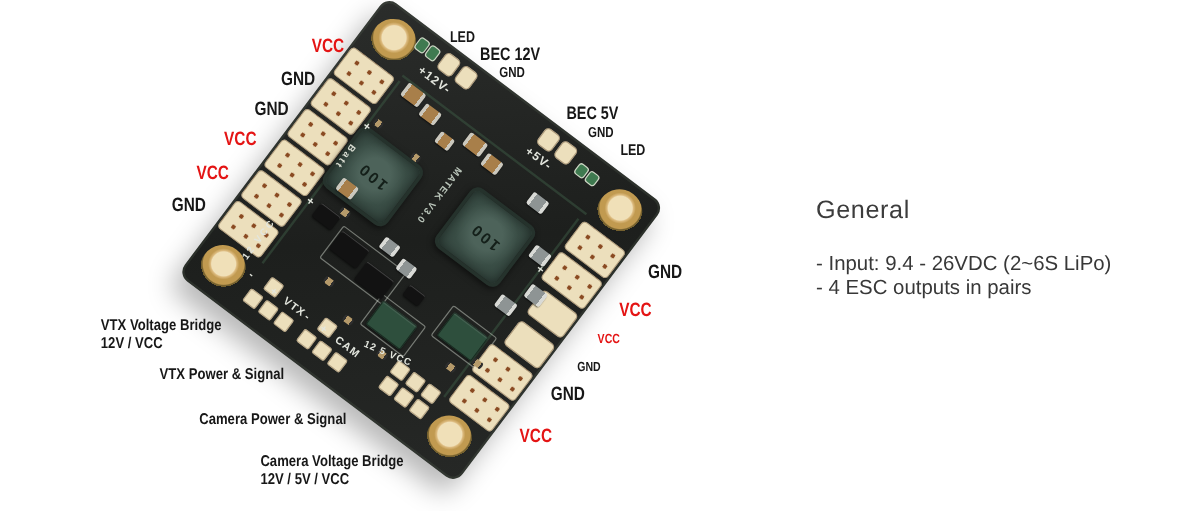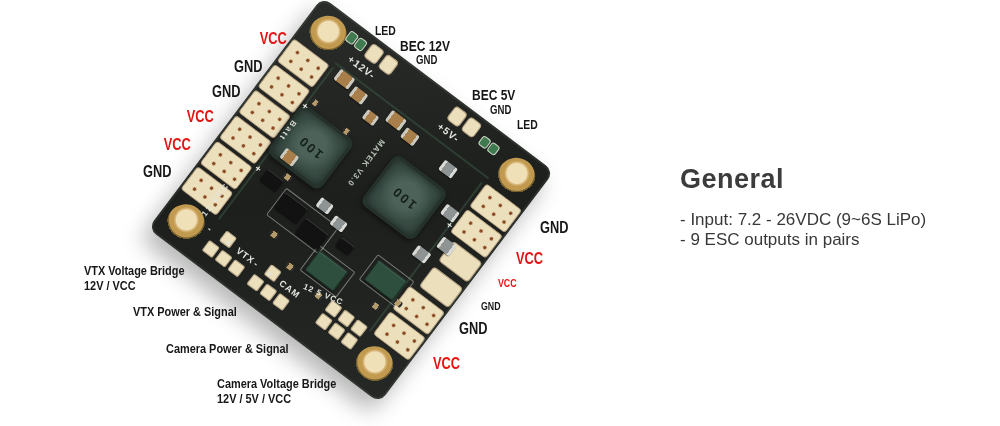--- a/index.html
+++ b/index.html
@@ -16,21 +16,21 @@
   }
   .lbl.ral { transform-origin:100% 0; text-align:right; }
   .lbl.lal { transform-origin:0 0; }
   .red { color:#e41414; }
   .s16 { font-size:16px; } .s15 { font-size:15px; } .s13 { font-size:13px; }
   .s12 { font-size:12px; } .s11 { font-size:11px; }
   .callout { position:absolute; font-weight:bold; color:#171717; font-size:13px;
              line-height:15px; transform:scaleX(.84); transform-origin:0 0; white-space:nowrap; }
 
   
-  .gen-title { position:absolute; left:680px; top:164px; font-size:27px; font-weight:bold;
+  .gen-title { position:absolute; left:680px; top:164px; font-size:21px; font-weight:normal;
                color:#3c3c3c; letter-spacing:.5px; }
   .gen-list  { position:absolute; left:680px; top:210px; font-size:17px; color:#383838; }
   .gen-list div { height:20px; line-height:20px; white-space:nowrap; }
 
   
   .board {
     position:absolute; left:206px; top:55px; width:290px; height:290px;
     transform:rotate(37deg);
     background:linear-gradient(140deg,#2b2d2b 0%,#1d1f1d 50%,#262826 100%);
     border-radius:10px;
@@ -206,17 +206,17 @@
   <div class="callout" style="left:166px;top:341px">
     <div>Camera Power &amp; Signal</div>
   </div>
   <div class="callout" style="left:217px;top:376px">
     <div>Camera Voltage Bridge</div>
     <div>12V / 5V / VCC</div>
   </div>
 
   <div class="gen-title">General</div>
   <div class="gen-list">
-    <div>- Input: 7.2 - 26VDC (9~6S LiPo)</div>
-    <div>- 9 ESC outputs in pairs</div>
+    <div>- Input: 9.4 - 26VDC (2~6S LiPo)</div>
+    <div>- 4 ESC outputs in pairs</div>
   </div>
 
 </div>
 
 </body></html>

